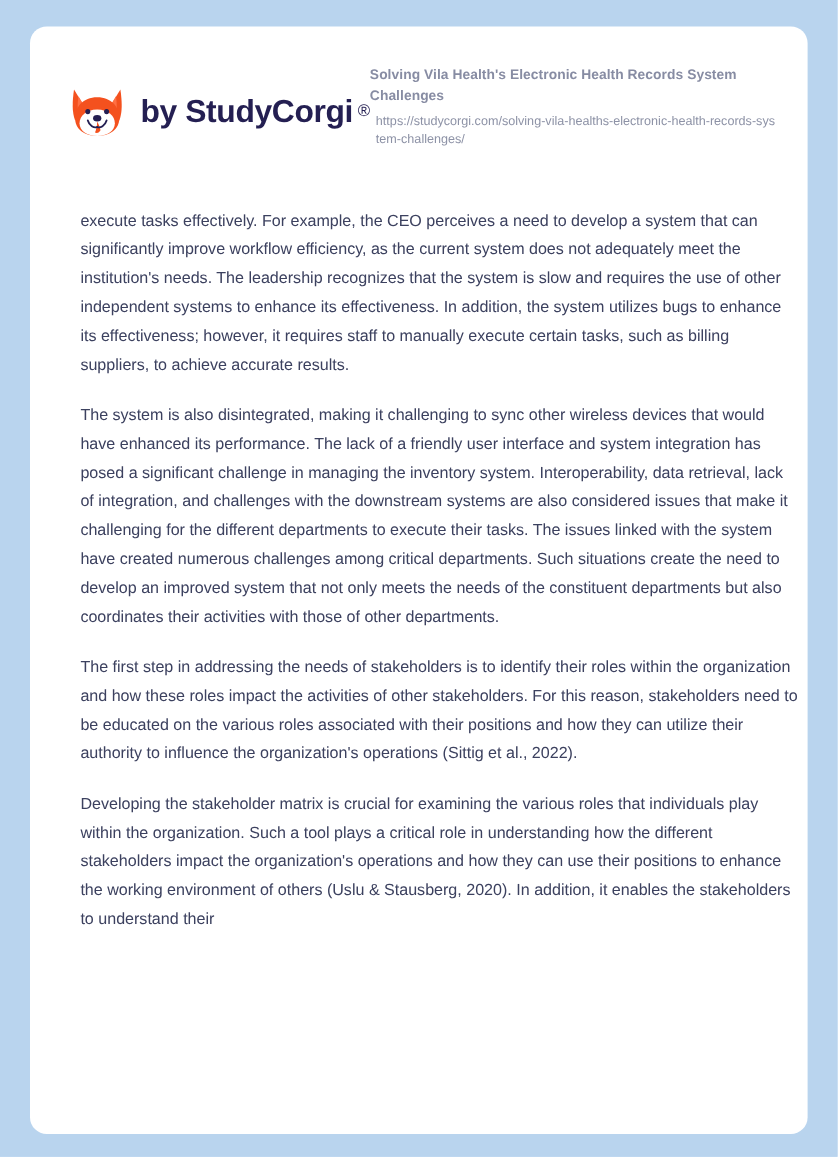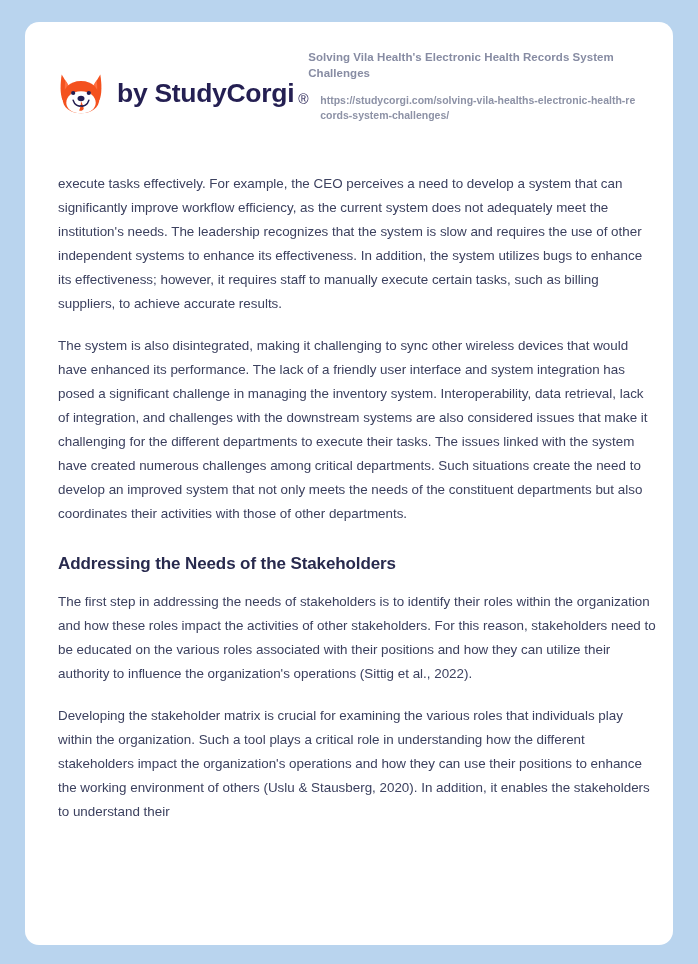--- a/index.html
+++ b/index.html
@@ -50,21 +50,21 @@
     padding-top: 4px;
   }
   .brand-logo {
     width: 46px;
     height: 46px;
     flex: 0 0 auto;
     display: block;
   }
   .brand-wordmark {
     display: flex;
-    align-items: flex-end;
+    align-items: center;
     color: #241f52;
     font-size: 26.5px;
     font-weight: bold;
     letter-spacing: -0.3px;
     line-height: 1;
     white-space: nowrap;
   }
   .brand-reg {
     font-size: 14px;
     font-weight: normal;
@@ -83,28 +83,28 @@
     color: #878ca3;
     font-size: 11.5px;
     font-weight: bold;
     line-height: 1.42;
     letter-spacing: 0.05px;
     margin: 0 0 6px 0;
   }
   .doc-url {
     color: #8d92a6;
     font-size: 10.5px;
-    font-weight: bold;
+    font-weight: normal;
     line-height: 1.42;
-    margin: 12px;
+    margin: 5px;
     word-break: break-all;
   }
   .doc-body {
     position: absolute;
-    left: 33px;
+    left: 42px;
     top: 150px;
     width: 600px;
   }
   .doc-body p {
     color: #3c415f;
     font-size: 13.4px;
     line-height: 24px;
     margin: 0 0 18px 0;
     text-align: left;
   }
@@ -152,19 +152,18 @@
       <div class="header-meta">
         <p class="doc-title">Solving Vila Health's Electronic Health Records System Challenges</p>
         <p class="doc-url">https://studycorgi.com/solving-vila-healths-electronic-health-records-system-challenges/</p>
       </div>
 
     </div>
 
     <div class="doc-body">
       <p>execute tasks effectively. For example, the CEO perceives a need to develop a system that can significantly improve workflow efficiency, as the current system does not adequately meet the institution's needs. The leadership recognizes that the system is slow and requires the use of other independent systems to enhance its effectiveness. In addition, the system utilizes bugs to enhance its effectiveness; however, it requires staff to manually execute certain tasks, such as billing suppliers, to achieve accurate results.</p>
       <p>The system is also disintegrated, making it challenging to sync other wireless devices that would have enhanced its performance. The lack of a friendly user interface and system integration has posed a significant challenge in managing the inventory system. Interoperability, data retrieval, lack of integration, and challenges with the downstream systems are also considered issues that make it challenging for the different departments to execute their tasks. The issues linked with the system have created numerous challenges among critical departments. Such situations create the need to develop an improved system that not only meets the needs of the constituent departments but also coordinates their activities with those of other departments.</p>
-      <h2>Addressing the Needs of the Stakeholders</h2>
       <p>The first step in addressing the needs of stakeholders is to identify their roles within the organization and how these roles impact the activities of other stakeholders. For this reason, stakeholders need to be educated on the various roles associated with their positions and how they can utilize their authority to influence the organization's operations (Sittig et al., 2022).</p>
       <p>Developing the stakeholder matrix is crucial for examining the various roles that individuals play within the organization. Such a tool plays a critical role in understanding how the different stakeholders impact the organization's operations and how they can use their positions to enhance the working environment of others (Uslu &amp; Stausberg, 2020). In addition, it enables the stakeholders to understand their</p>
     </div>
 
   </div>
 </div>
 
 </body></html>

